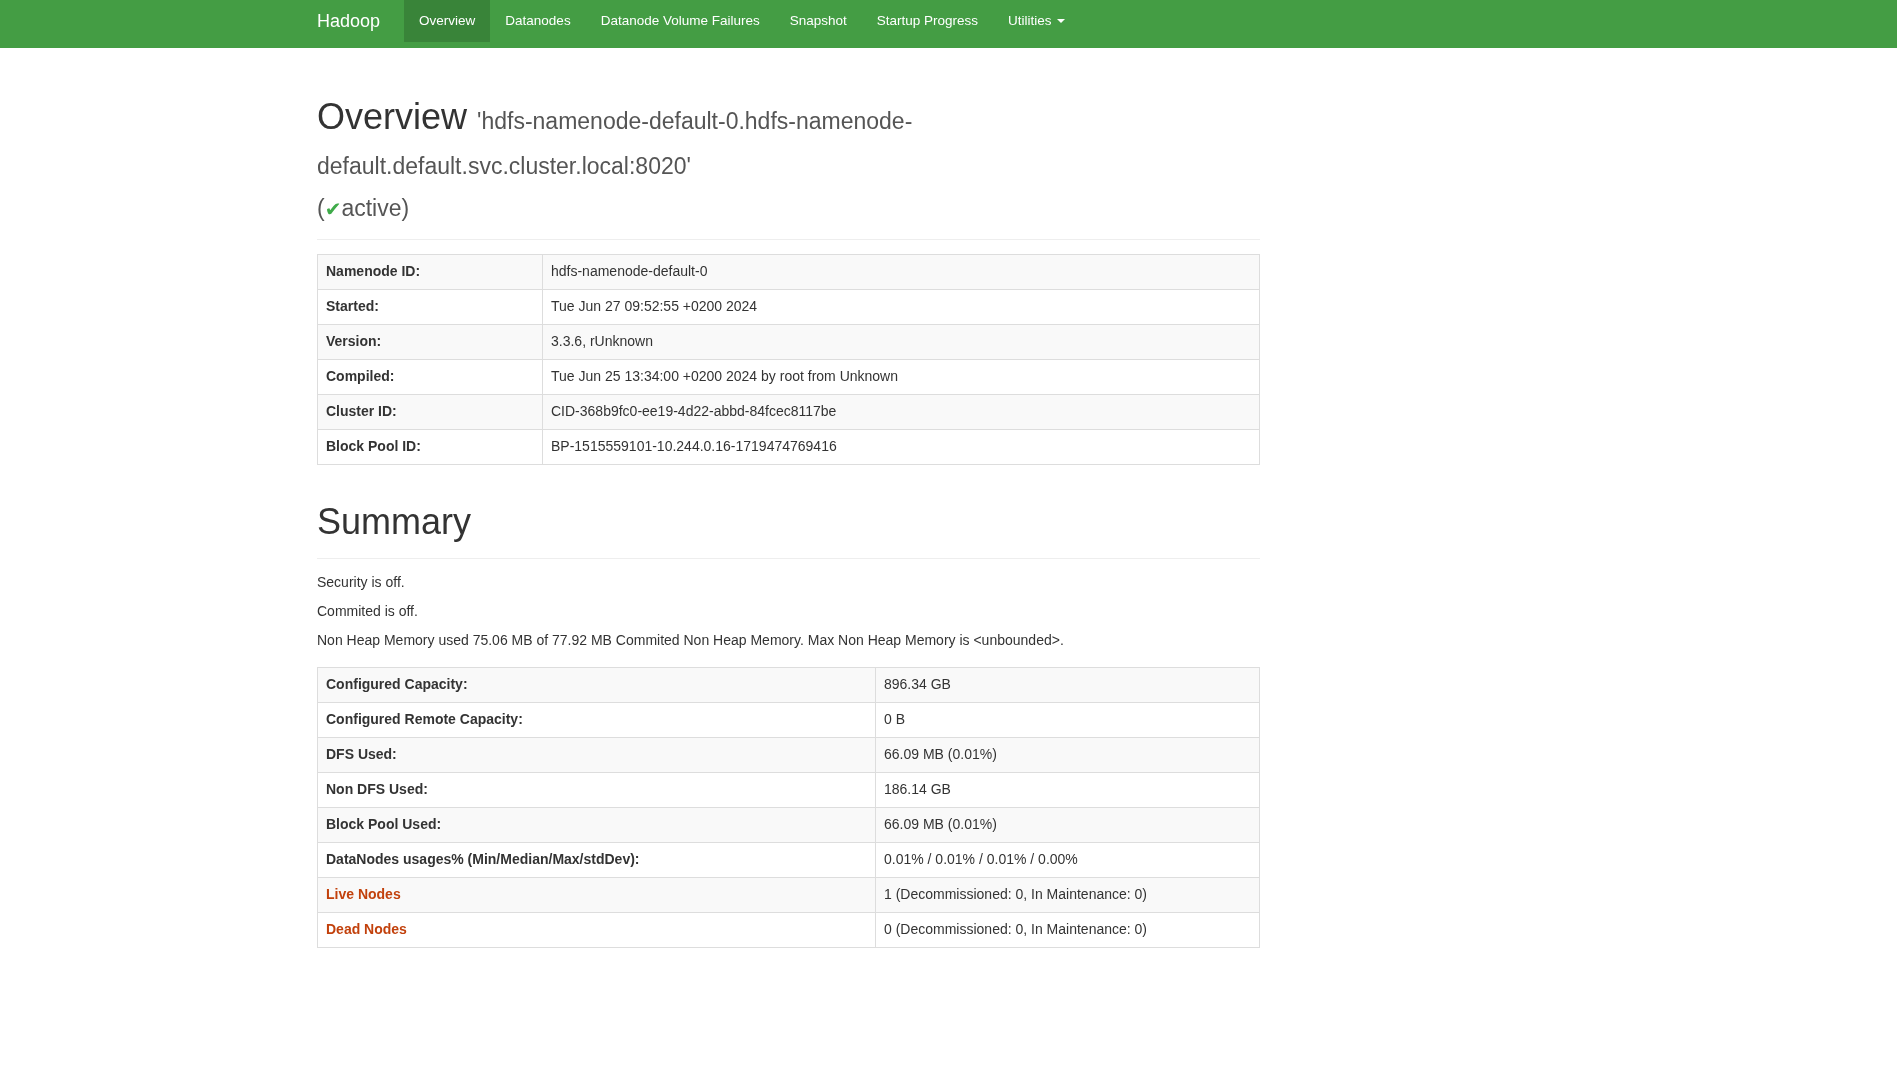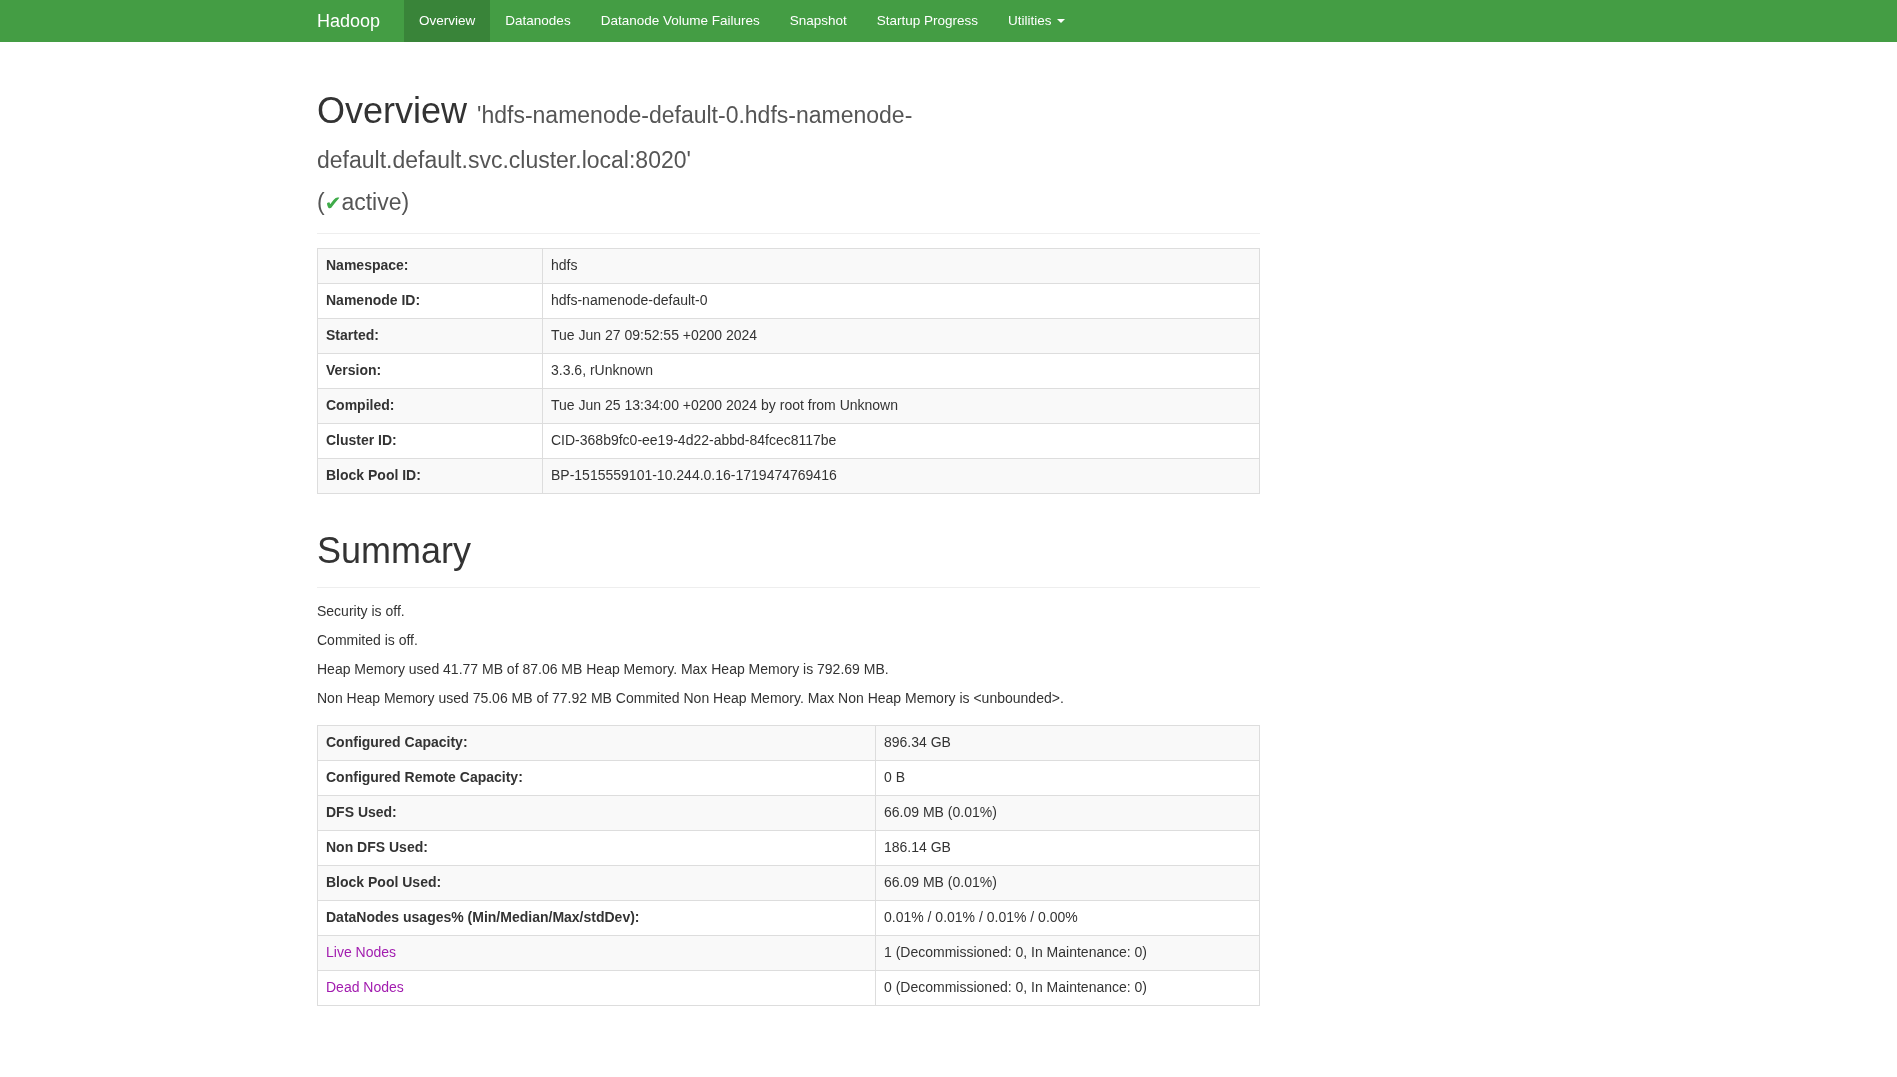--- a/index.html
+++ b/index.html
@@ -11,21 +11,21 @@
     background: #ffffff;
     color: #333333;
     font-family: "Liberation Sans", sans-serif;
     font-size: 14px;
     line-height: 1.42857;
   }
 
   
   .navbar {
     background: #449d44;
-    height: 42px;
+    height: 48px;
     width: 100%;
   }
   .navbar-inner {
     margin-left: 317px;
     display: flex;
     align-items: stretch;
     height: 42px;
   }
   .navbar-brand {
     color: #ffffff;
@@ -122,23 +122,23 @@
     text-align: left;
     vertical-align: top;
     font-size: 14px;
   }
   table.data-table th { font-weight: bold; }
   table.data-table tbody tr:nth-child(odd) { background: #f9f9f9; }
   table.info-table th { width: 225px; }
   table.summary-table th { width: 558px; }
 
   table.data-table a {
-    color: #a21caf;
+    color: #c2410c;
     text-decoration: none;
-    font-weight: normal;
+    font-weight: bold;
     cursor: pointer;
   }
 
   p.summary-line {
     margin: 0 0 9px 0;
   }
   .paragraphs { margin-bottom: 16px; }
 </style>
 </head>
 <body>
@@ -176,24 +176,20 @@
     <span class="subtitle">'hdfs-namenode-default-0.hdfs-namenode-default.default.svc.cluster.local:8020'</span>
   </h1>
   <div class="status-line">
     <span>(</span><span class="check-glyph">✔</span><span>active)</span>
   </div>
   <hr>
 
   <table class="data-table info-table">
     <tbody>
       <tr>
-        <th>Namespace:</th>
-        <td>hdfs</td>
-      </tr>
-      <tr>
         <th>Namenode ID:</th>
         <td>hdfs-namenode-default-0</td>
       </tr>
       <tr>
         <th>Started:</th>
         <td>Tue Jun 27 09:52:55 +0200 2024</td>
       </tr>
       <tr>
         <th>Version:</th>
         <td>3.3.6, rUnknown</td>
@@ -212,21 +208,20 @@
       </tr>
     </tbody>
   </table>
 
   <h1 class="section-title">Summary</h1>
   <hr>
 
   <div class="paragraphs">
     <p class="summary-line">Security is off.</p>
     <p class="summary-line">Commited is off.</p>
-    <p class="summary-line">Heap Memory used 41.77 MB of 87.06 MB Heap Memory. Max Heap Memory is 792.69 MB.</p>
     <p class="summary-line">Non Heap Memory used 75.06 MB of 77.92 MB Commited Non Heap Memory. Max Non Heap Memory is &lt;unbounded&gt;.</p>
   </div>
 
   <table class="data-table summary-table">
     <tbody>
       <tr>
         <th>Configured Capacity:</th>
         <td>896.34 GB</td>
       </tr>
       <tr>

